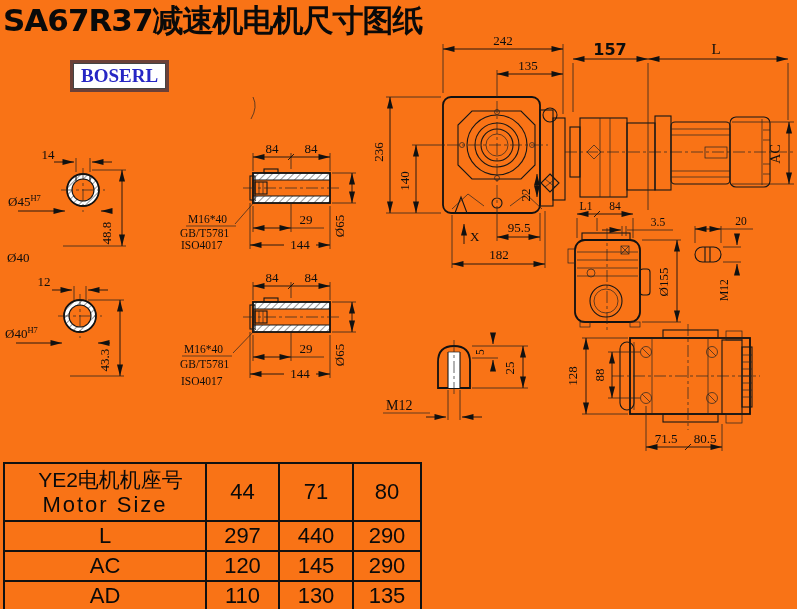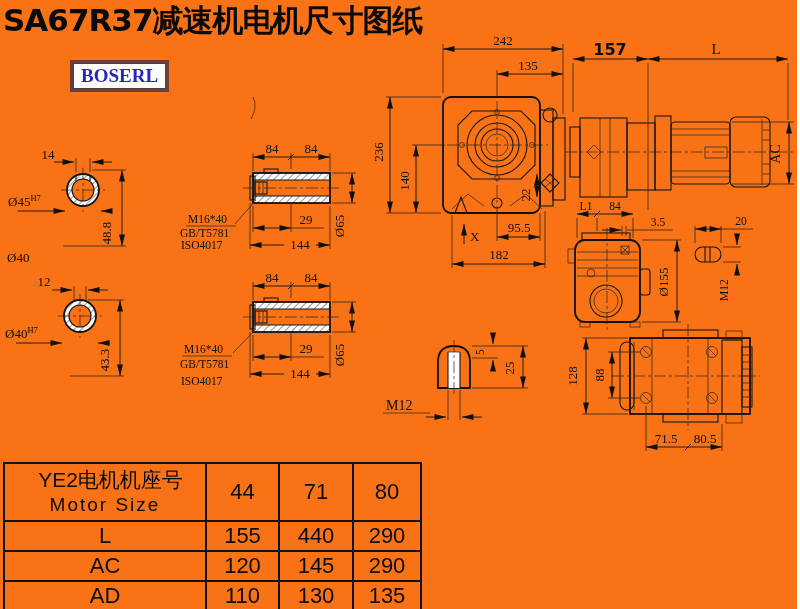--- a/index.html
+++ b/index.html
@@ -19,21 +19,21 @@
   .cl{stroke:#222;stroke-width:0.7;fill:none;stroke-dasharray:12 3 3 3;}
   .ds{font-family:"Liberation Serif",serif;font-size:13px;fill:#0d0d0d;}
   .ds11{font-family:"Liberation Serif",serif;font-size:11.5px;fill:#0d0d0d;}
   .dsb{font-family:"DejaVu Sans",sans-serif;font-size:16px;font-weight:bold;fill:#0d0d0d;}
   .sup{font-size:8.5px;}
   
   #spec{position:absolute;left:3px;top:462px;border-collapse:collapse;table-layout:fixed;}
   #spec td{border:2px solid #111;text-align:center;vertical-align:middle;padding:0;
            font-size:22px;color:#0a0a0a;}
   #spec .hcn{font-size:21px;line-height:26px;padding-left:11px;}
-  #spec .hen{font-size:19px;letter-spacing:2px;line-height:24px;}
+  #spec .hen{font-size:22px;letter-spacing:2px;line-height:24px;}
 </style>
 </head>
 <body>
 
 <div id="stage">
 
   <div id="title">SA67R37减速机电机尺寸图纸</div>
   <div id="logo">
     <div class="inner">BOSERL</div>
   </div>
@@ -384,21 +384,21 @@
       <td style="width:200px;height:56px">
         <div class="hcn">YE2电机机座号</div>
         <div class="hen">Motor Size</div>
       </td>
       <td style="width:71px">44</td>
       <td style="width:72px">71</td>
       <td style="width:66px">80</td>
     </tr>
     <tr>
       <td style="height:28px">L</td>
-      <td>155</td>
+      <td>297</td>
       <td>440</td>
       <td>290</td>
     </tr>
     <tr>
       <td style="height:28px">AC</td>
       <td>120</td>
       <td>145</td>
       <td>290</td>
     </tr>
     <tr>

